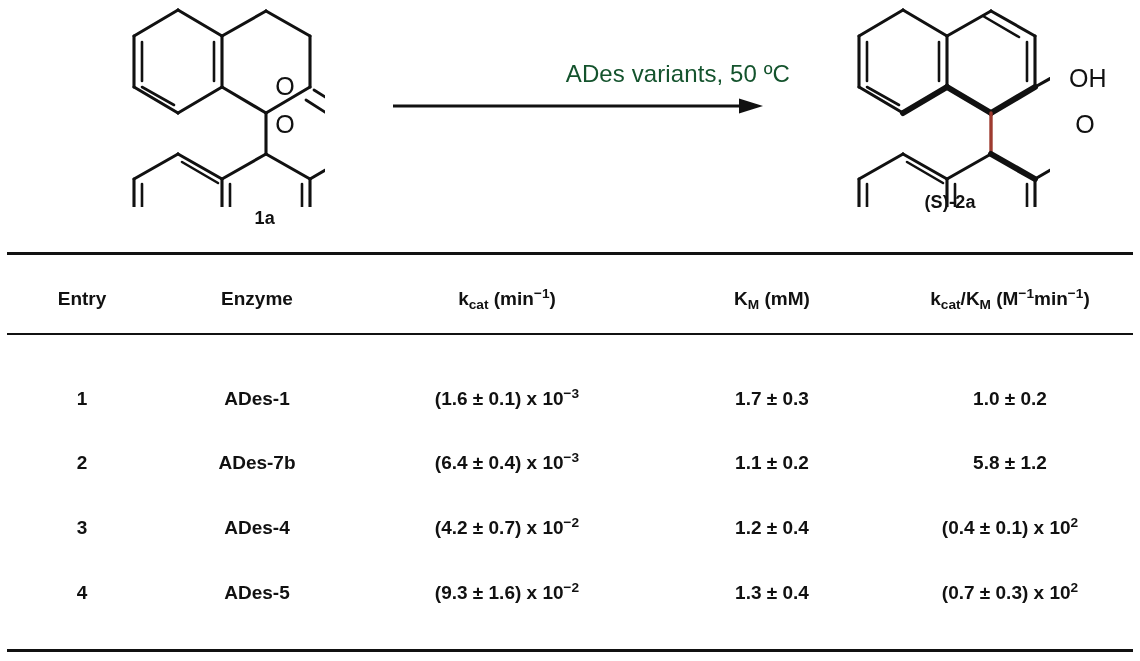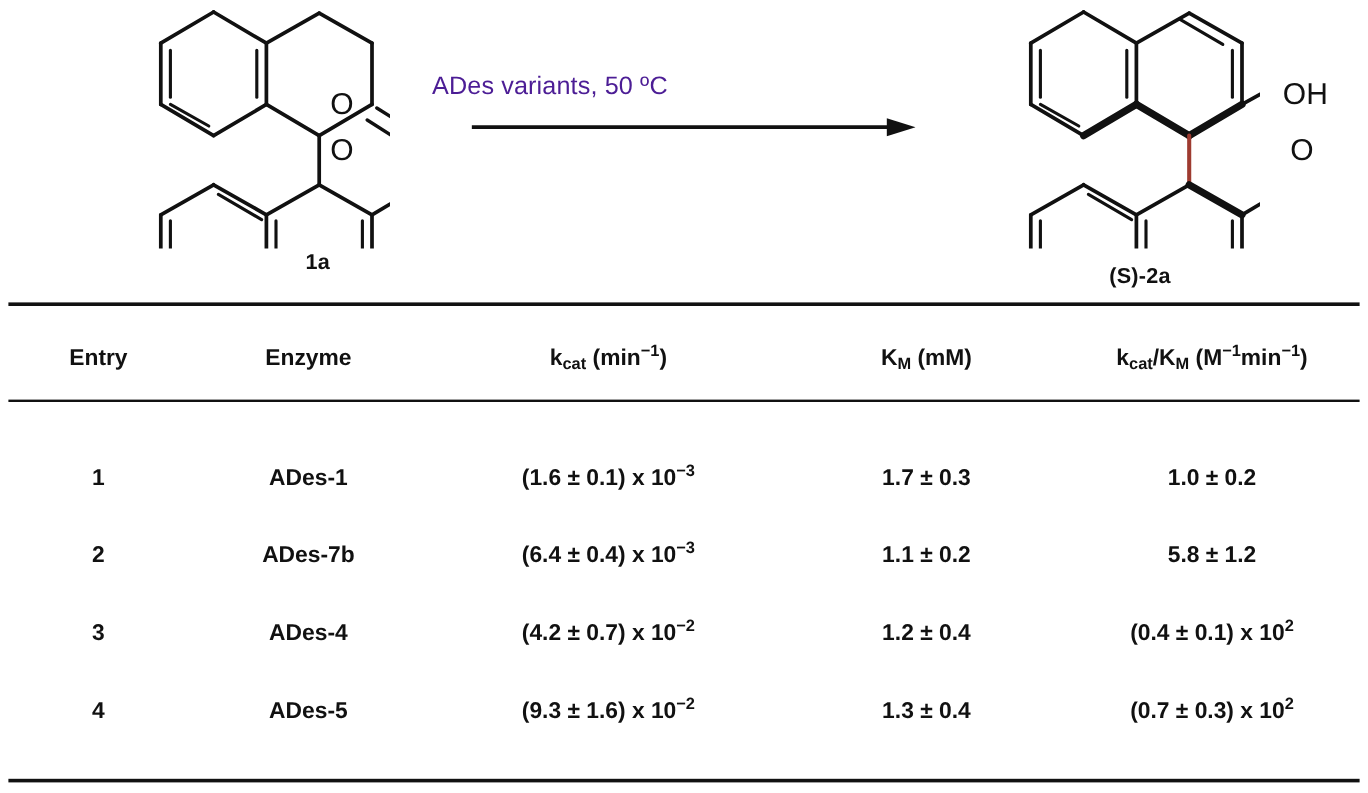--- a/index.html
+++ b/index.html
@@ -15,22 +15,22 @@
   .atom{
     font-family:"Liberation Sans","DejaVu Sans",sans-serif;
     font-size:25px;fill:#111;
   }
   .cmp-label{
     position:absolute;font-size:18px;font-weight:bold;color:#111;
     text-align:center;letter-spacing:.2px;
   }
   .arrow-wrap{position:absolute;left:360px;top:48px;width:430px;height:110px;}
   .cond{
-    position:absolute;width:430px;text-align:left;
-    font-size:21px;color:#4c1d95;letter-spacing:.1px;white-space:nowrap;
+    position:absolute;width:430px;text-align:right;
+    font-size:24px;color:#14532d;letter-spacing:.1px;white-space:nowrap;
   }
   .cond.top{top:12px;}
   .cond.bot{top:67px;}
   .arrow-line{position:absolute;left:33px;top:50px;}
 
   .rule{position:absolute;left:7px;width:1126px;background:#111;}
   .rule.thick{height:3px;}
   .rule.thin{height:2px;}
   #rule-top{top:252px;}
   #rule-head{top:333px;}
@@ -195,21 +195,21 @@
   <div class="mol" style="left:1067px;top:62px;text-align:center;">
     <svg width="56" height="34" viewBox="0 0 56 34">
       <text class="atom" x="2" y="25" text-anchor="start">OH</text>
     </svg>
   </div>
   <div class="mol" style="left:1068px;top:108px;">
     <svg width="34" height="34" viewBox="0 0 34 34">
       <text class="atom" x="17" y="25" text-anchor="middle">O</text>
     </svg>
   </div>
-  <div class="cmp-label" style="left:885px;top:220px;width:130px;text-align:center;">(S)-2a</div>
+  <div class="cmp-label" style="left:885px;top:192px;width:130px;text-align:center;">(S)-2a</div>
 </div>
 
 <div class="rule thick" id="rule-top"></div>
 <div class="rule thin" id="rule-head"></div>
 <div class="rule thick" id="rule-bot"></div>
 
 <table class="kin">
   <colgroup>
     <col class="c-entry">
       <col class="c-enzyme">

